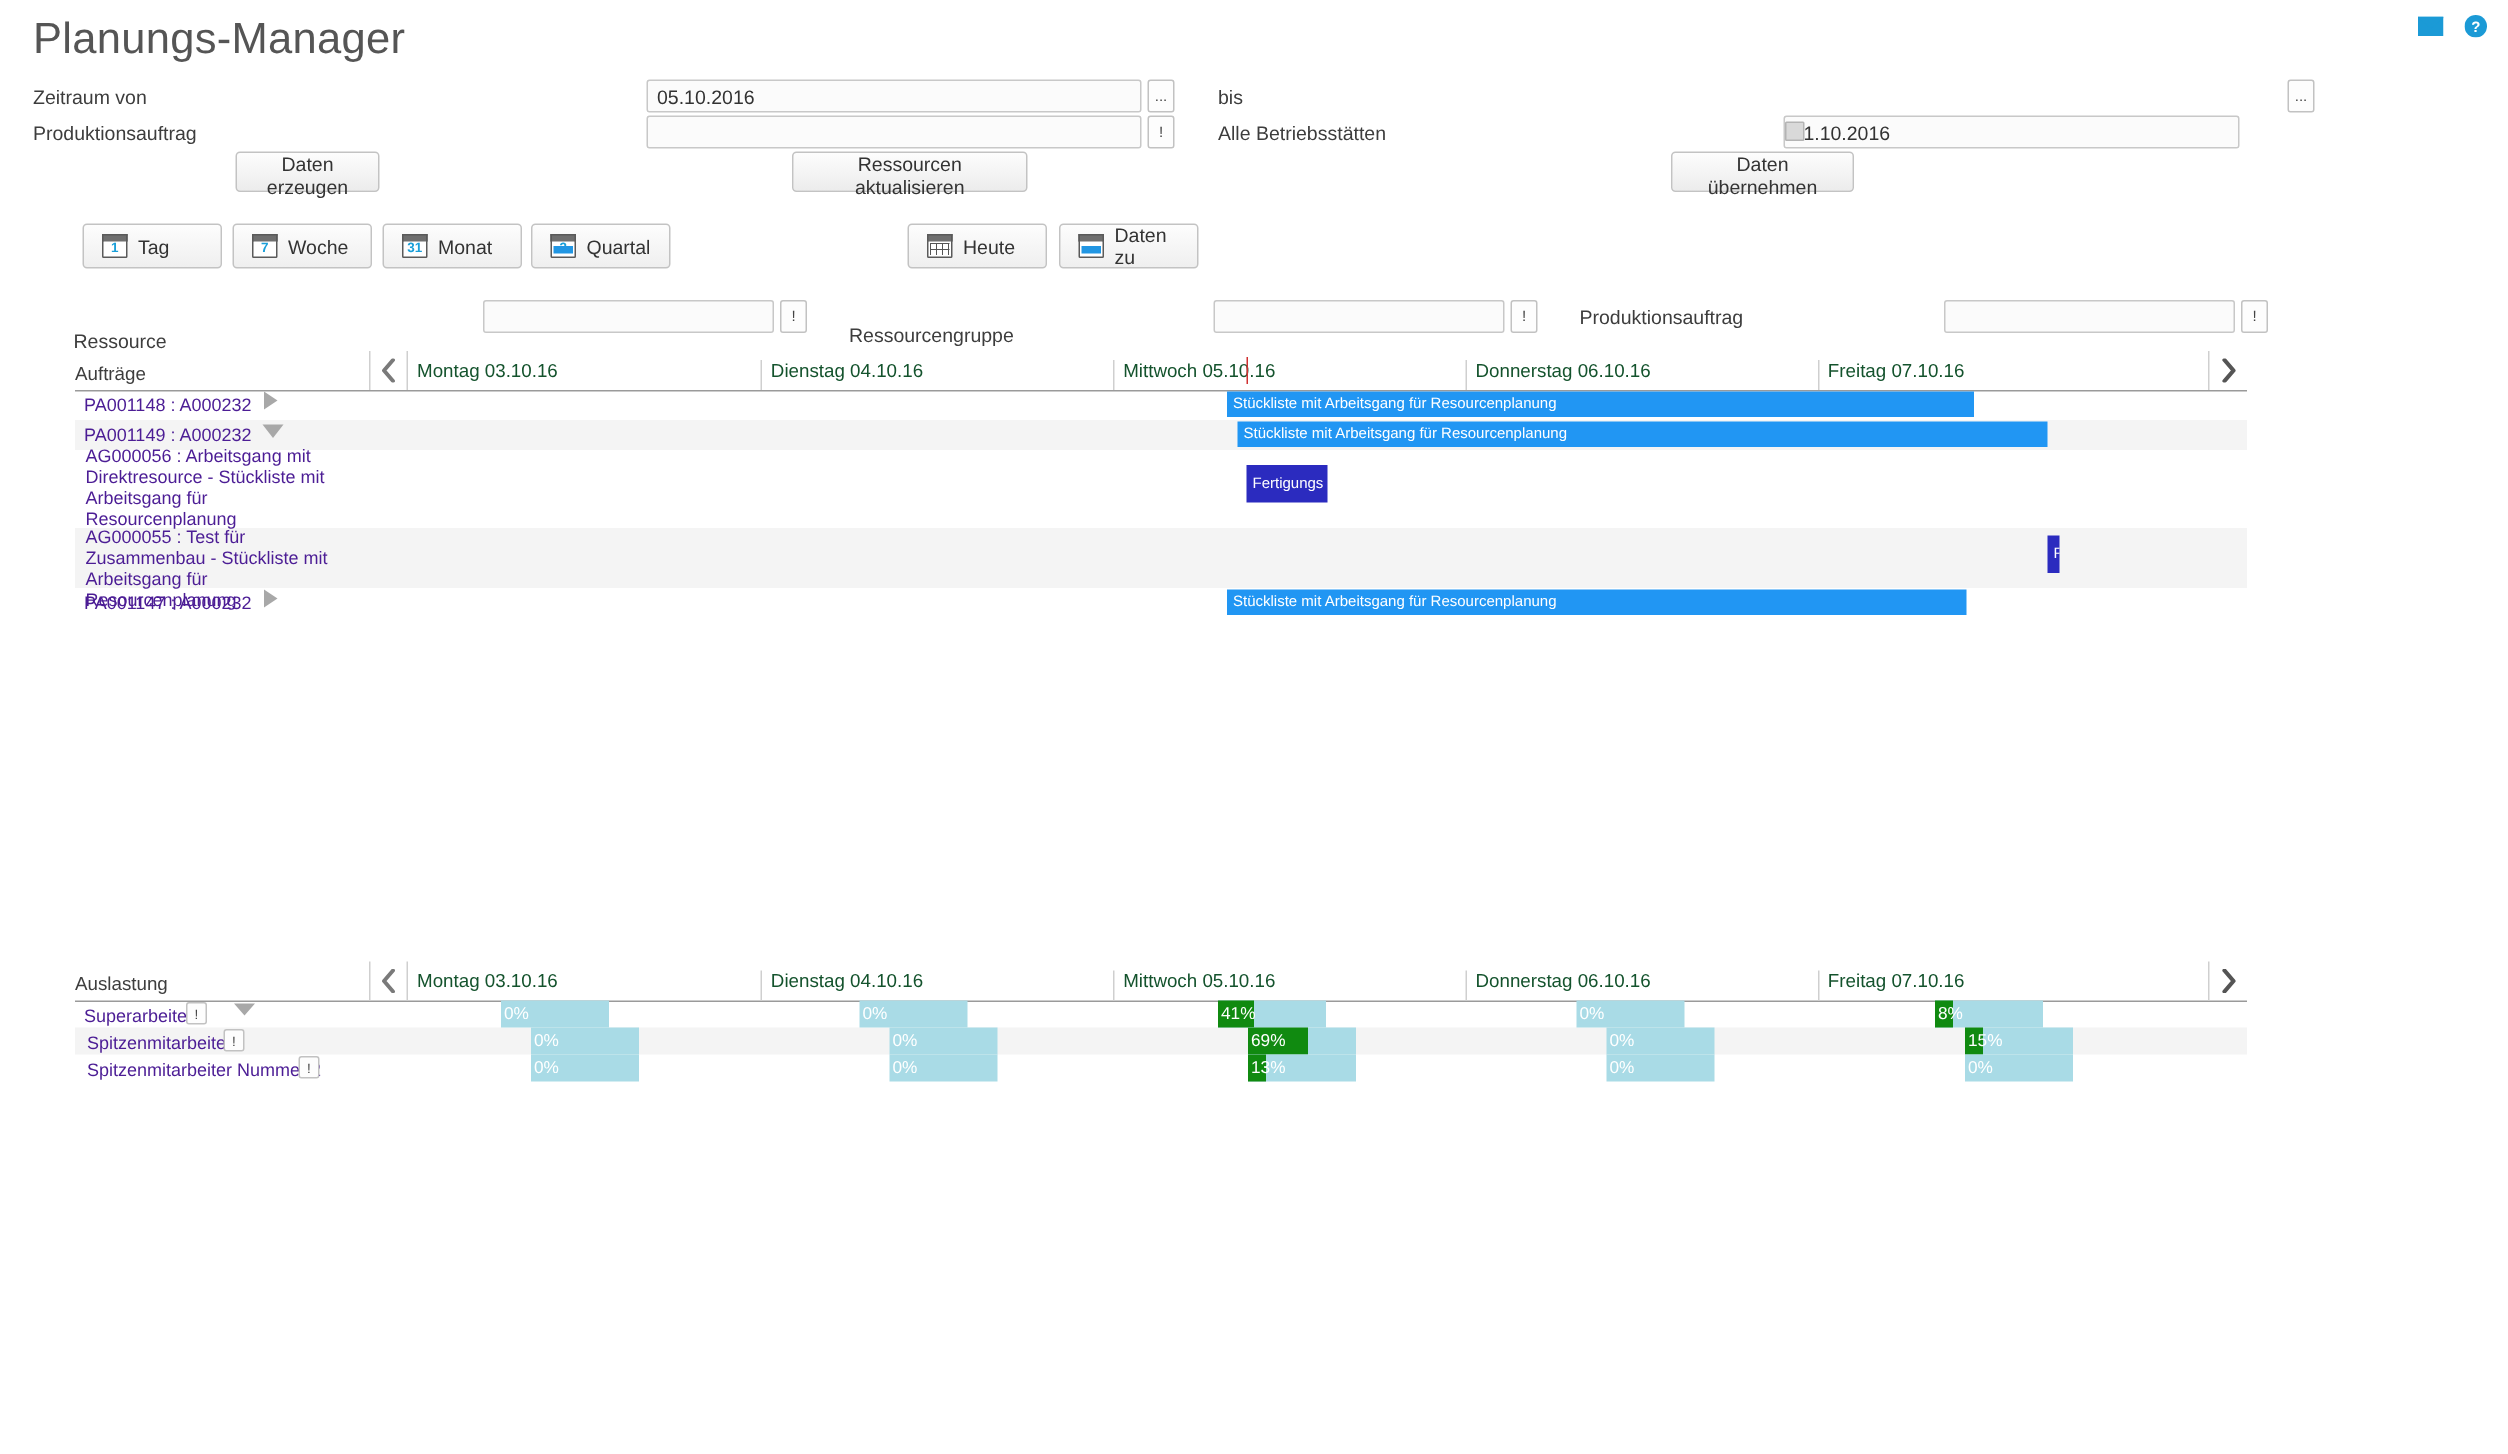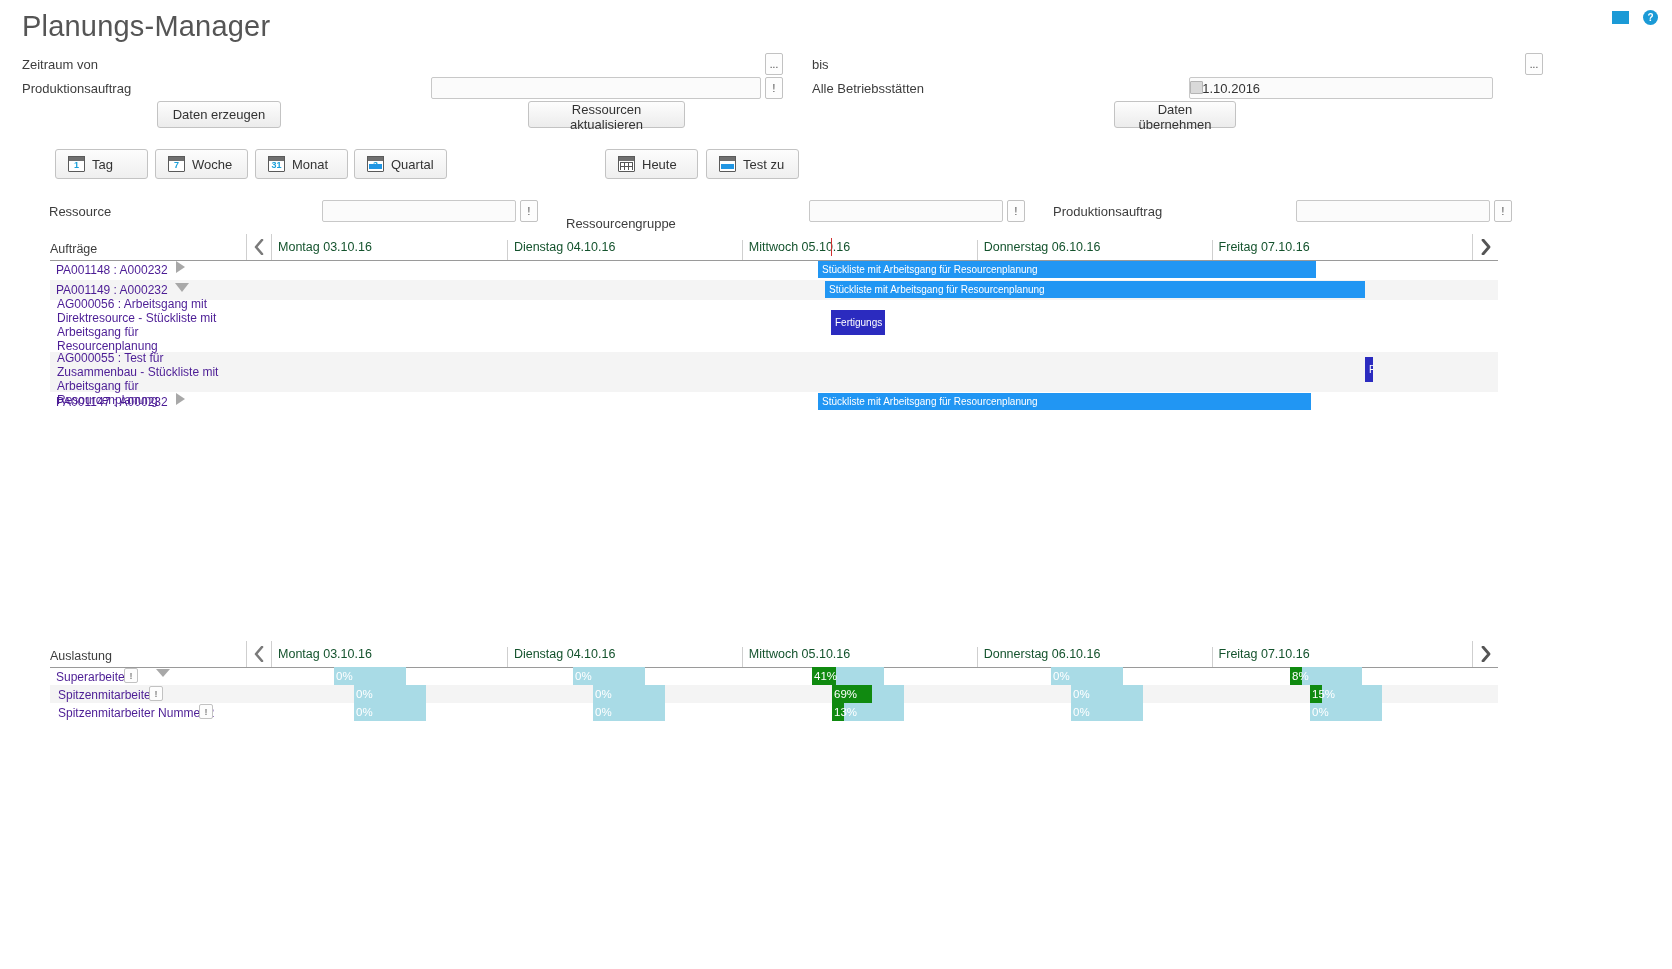--- a/index.html
+++ b/index.html
@@ -147,34 +147,35 @@
     </span>
     <span class="ico-help">
       <svg width="15" height="15" viewBox="0 0 15 15">
           <circle cx="7.5" cy="7.5" r="7.5" fill="#1b9ad6"></circle>
           <text x="7.5" y="11.3" font-family="Liberation Sans, sans-serif" font-size="10" font-weight="bold" fill="#ffffff" text-anchor="middle">?</text>
         </svg>
     </span>
   </div>
 
   <div class="lbl" style="left:22px; top:57px;">Zeitraum von</div>
+  <input class="fld" style="left: 431px; top: 53px; width: 330px;" value="05.10.2016">
   <button class="sidebtn" style="left:765px; top:53px;">...</button>
 
   <div class="lbl" style="left:812px; top:57px;">bis</div>
   <input class="fld" style="left: 1189px; top: 53px; width: 304px; margin-top: 24px;" value="11.10.2016">
   <button class="sidebtn" style="left:1525px; top:53px;">...</button>
 
   <div class="lbl" style="left:22px; top:81px;">Produktionsauftrag</div>
   <input class="fld" style="left: 431px; top: 77px; width: 330px;" value="">
   <button class="sidebtn" style="left:765px; top:77px;">!</button>
 
   <div class="lbl" style="left:812px; top:81px;">Alle Betriebsstätten</div>
   <div class="chk" style="left:1190px; top:81px;"></div>
 
-  <button class="btn" style="left:157px; top:101px; width:124px;">Daten erzeugen</button>
+  <button class="btn" style="left:157px; top:101px; width:96px;">Daten erzeugen</button>
   <button class="btn" style="left:528px; top:101px; width:157px;">Ressourcen aktualisieren</button>
   <button class="btn" style="left:1114px; top:101px; width:122px;">Daten übernehmen</button>
 
   <div class="vbtn" style="left:55px; top:149px; width:93px;">
     <span class="cal">
         <span>1</span>
       </span>
     <span>Tag</span>
   </div>
   <div class="vbtn" style="left:155px; top:149px; width:93px;">
@@ -199,24 +200,24 @@
   <div class="vbtn" style="left:605px; top:149px; width:93px;">
     <span class="cal grid">
         <span></span>
       </span>
     <span>Heute</span>
   </div>
   <div class="vbtn" style="left:706px; top:149px; width:93px;">
     <span class="cal blue-band">
         <span></span>
       </span>
-    <span>Test zu</span>
-  </div>
-
-  <div class="lbl" style="left:49px; top:204px;text-align:center;">Ressource</div>
+    <span>Daten zu</span>
+  </div>
+
+  <div class="lbl" style="left:49px; top:220px;text-align:center;">Ressource</div>
   <input class="fld" style="left: 322px; top: 200px; width: 194px;" value="">
   <button class="sidebtn" style="left:520px; top:200px;">!</button>
 
   <div class="lbl" style="left:566px; top:204px;margin-top:12px;">Ressourcengruppe</div>
   <input class="fld" style="left: 809px; top: 200px; width: 194px;" value="">
   <button class="sidebtn" style="left:1007px; top:200px;">!</button>
 
   <div class="lbl" style="left:1053px; top:204px;">Produktionsauftrag</div>
   <input class="fld" style="left: 1296px; top: 200px; width: 194px;" value="">
   <button class="sidebtn" style="left:1494px; top:200px;">!</button>

